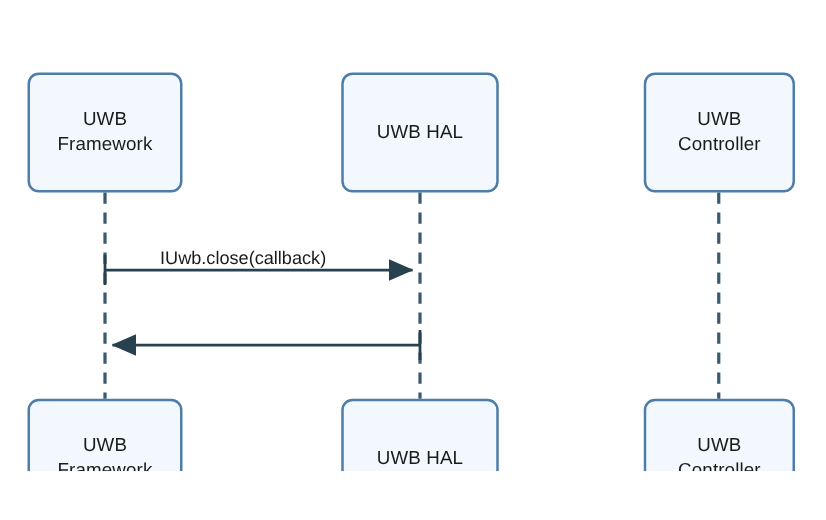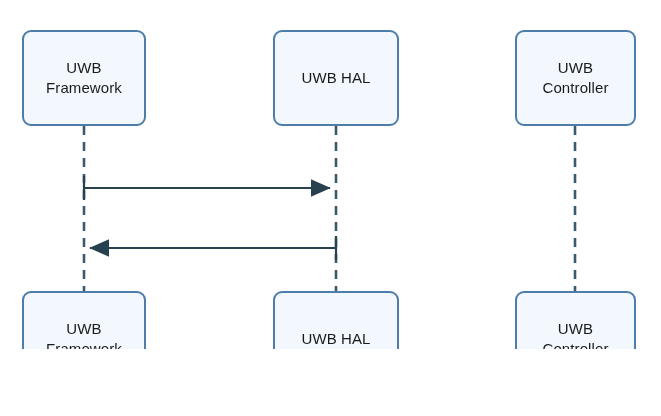--- a/index.html
+++ b/index.html
@@ -10,20 +10,21 @@
   }
   body {
     font-family: "Liberation Sans", sans-serif;
   }
   #diagram-canvas {
     position: relative;
     width: 661px;
     height: 349px;
     background: #ffffff;
     overflow: hidden;
+    margin-top: 28px;
   }
   #diagram-svg {
     position: absolute;
     left: 0;
     top: 0;
     width: 661px;
     height: 416px;
     display: block;
   }
   .lifeline-box {
@@ -104,15 +105,16 @@
 
   <div class="lifeline-box" style="left:273px; top:291px; width:126px; height:95px;">
     <span class="box-label">UWB HAL</span>
   </div>
 
   <div class="lifeline-box" style="left:515px; top:291px; width:121px; height:95px;">
     <span class="box-label">UWB
 Controller</span>
   </div>
 
+  <div class="msg-label" style="left:128px; top:172px;">IUwb.close(callback)</div>
 
 
 </div>
 
 </body></html>

